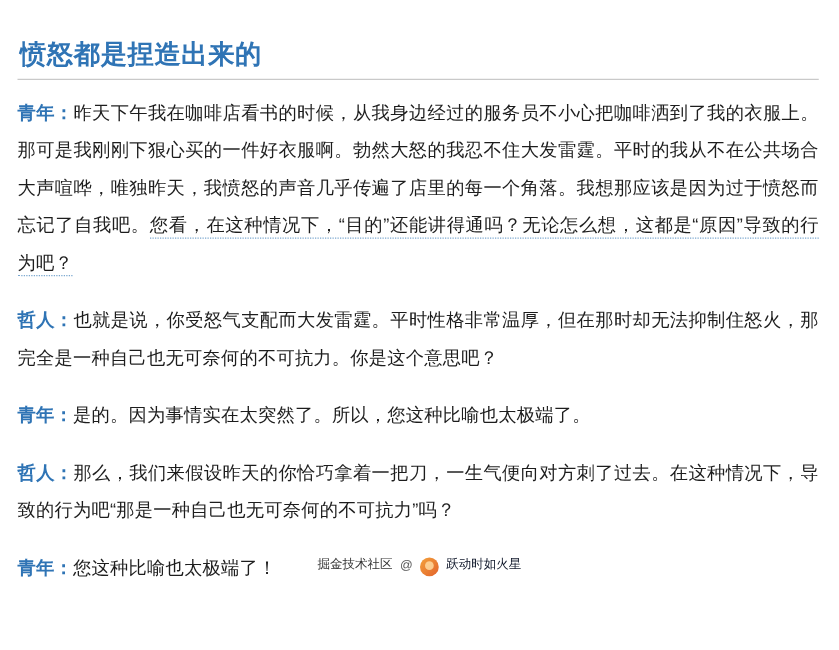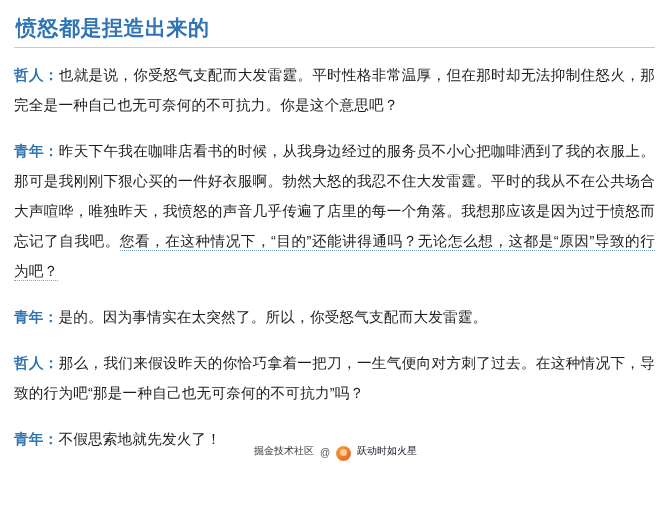--- a/index.html
+++ b/index.html
@@ -12,21 +12,21 @@
     background: #ffffff;
     font-family: "Liberation Sans", sans-serif;
     color: #222222;
     overflow: hidden;
   }
   .page {
     position: relative;
     width: 671px;
     height: 464px;
     box-sizing: border-box;
-    padding: 10px 16px 0 14px;
+    padding: 26px 16px 0 14px;
   }
   .doc-title {
     font-size: 21px;
     font-weight: bold;
     color: #2f74b5;
     letter-spacing: 0.5px;
     margin: 4px 0 6px 2px;
     line-height: 1.3;
   }
   .title-rule {
@@ -103,37 +103,37 @@
 <body>
 
 <div class="page">
 
   <div class="doc-title">愤怒都是捏造出来的</div>
   <hr class="title-rule">
 
   <div class="dialog">
 
     <p class="turn">
+      <span class="speaker">青年：</span><span class="speech">昨天下午我在咖啡店看书的时候，从我身边经过的服务员不小心把咖啡洒到了我的衣服上。那可是我刚刚下狠心买的一件好衣服啊。勃然大怒的我忍不住大发雷霆。平时的我从不在公共场合大声喧哗，唯独昨天，我愤怒的声音几乎传遍了店里的每一个角落。我想那应该是因为过于愤怒而忘记了自我吧。</span><span class="speech underline-seg">您看，在这种情况下，“目的”还能讲得通吗？无论怎么想，这都是“原因”导致的行为吧？</span>
+    </p>
+
+    <p class="turn">
       <span class="speaker">哲人：</span><span class="speech">也就是说，你受怒气支配而大发雷霆。平时性格非常温厚，但在那时却无法抑制住怒火，那完全是一种自己也无可奈何的不可抗力。你是这个意思吧？</span>
     </p>
 
     <p class="turn">
-      <span class="speaker">青年：</span><span class="speech">昨天下午我在咖啡店看书的时候，从我身边经过的服务员不小心把咖啡洒到了我的衣服上。那可是我刚刚下狠心买的一件好衣服啊。勃然大怒的我忍不住大发雷霆。平时的我从不在公共场合大声喧哗，唯独昨天，我愤怒的声音几乎传遍了店里的每一个角落。我想那应该是因为过于愤怒而忘记了自我吧。</span><span class="speech underline-seg">您看，在这种情况下，“目的”还能讲得通吗？无论怎么想，这都是“原因”导致的行为吧？</span>
-    </p>
-
-    <p class="turn">
-      <span class="speaker">青年：</span><span class="speech">是的。因为事情实在太突然了。所以，你受怒气支配而大发雷霆。</span>
+      <span class="speaker">青年：</span><span class="speech">是的。因为事情实在太突然了。所以，您这种比喻也太极端了。</span>
     </p>
 
     <p class="turn">
       <span class="speaker">哲人：</span><span class="speech">那么，我们来假设昨天的你恰巧拿着一把刀，一生气便向对方刺了过去。在这种情况下，导致的行为吧“那是一种自己也无可奈何的不可抗力”吗？</span>
     </p>
 
     <p class="turn">
-      <span class="speaker">青年：</span><span class="speech">不假思索地就先发火了！</span>
+      <span class="speaker">青年：</span><span class="speech">您这种比喻也太极端了！</span>
     </p>
 
   </div>
 
   <div class="footer">
     <span class="site">掘金技术社区</span>
     <span class="at">@</span>
     <span class="avatar"></span>
     <span class="author">跃动时如火星</span>
   </div>

